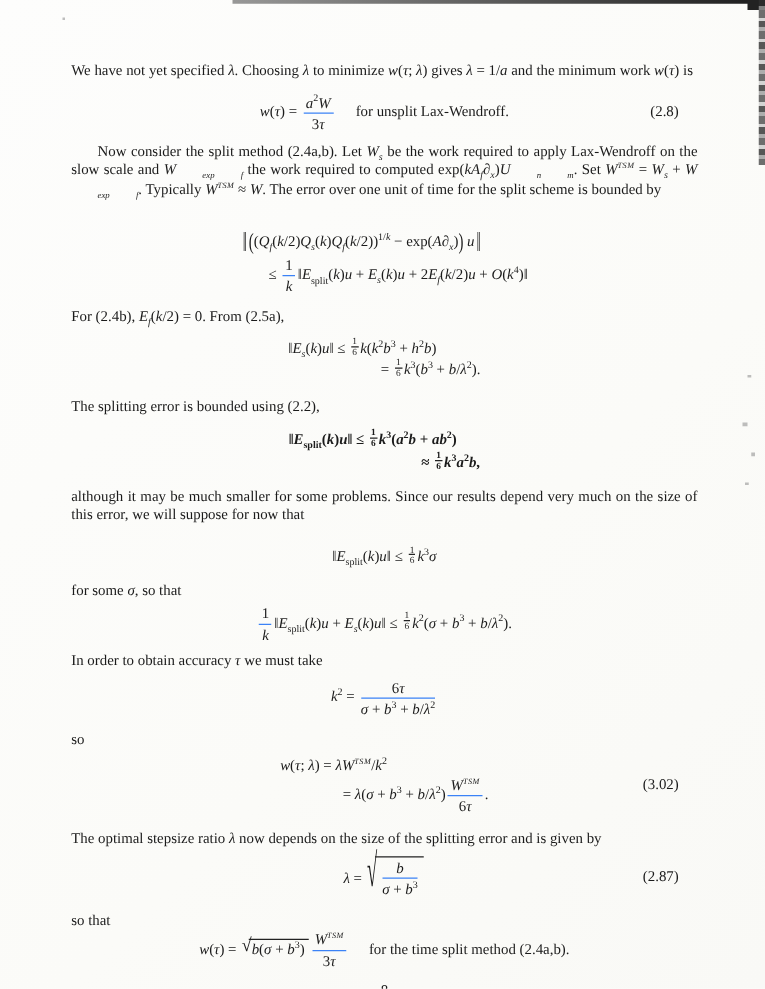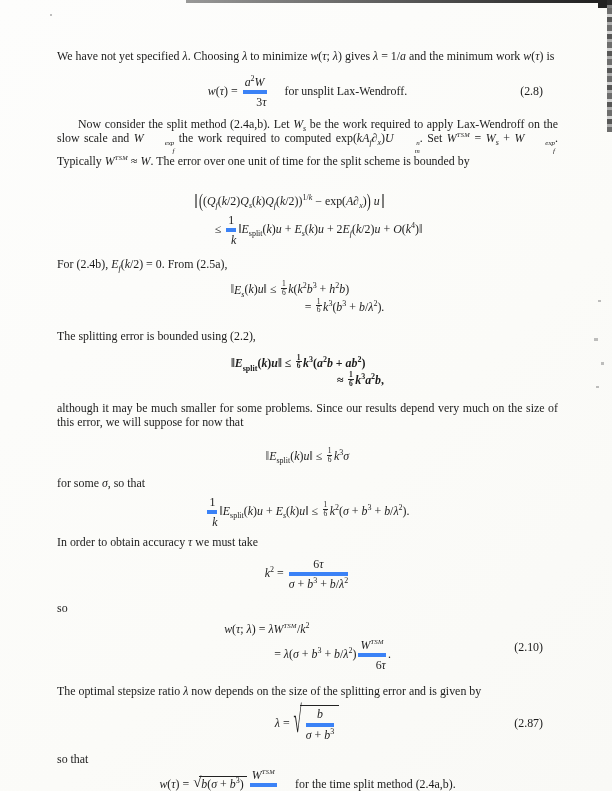--- a/index.html
+++ b/index.html
@@ -17,26 +17,26 @@
     background:repeating-linear-gradient(180deg,#2e2e2e 0 5px,#9a9a9a 5px 8px,#4a4a4a 8px 14px,#c9c9c9 14px 17px);}
   .art-corner{position:absolute;top:0;right:0;width:14px;height:8px;background:#222;}
   .speck{position:absolute;background:#8a8a8a;opacity:.55;}
   
   .content{position:absolute;left:57px;top:50px;width:501px;
     font-size:11.9px;line-height:13.7px;text-align:justify;}
   p{margin:0;}
   .indent{text-indent:21px;}
   sup,sub{font-size:8px;line-height:0;}
   sup.ts{font-size:6.5px;font-style:italic;letter-spacing:.4px;}
-  .ss{display:inline-flex;flex-direction:column;vertical-align:-0.5em;
+  .ss{display:inline-flex;flex-direction:row;vertical-align:-0.5em;
     font-size:7px;line-height:1.05;text-align:right;font-style:italic;}
   
   .frac{display:inline-block;vertical-align:middle;text-align:center;line-height:1.2;margin:0 2px;}
-  .frac .fn{display:block;border-bottom:4px solid #3b82f6;padding:0 2px 1px;}
-  .frac .fd{display:block;padding-top:1px;text-align:right;}
+  .frac .fn{display:block;border-bottom:1px solid #3b82f6;padding:0 2px 1px;}
+  .frac .fd{display:block;padding-top:1px;}
   
   .sfrac{display:inline-block;vertical-align:-0.2em;text-align:center;
     font-size:7.5px;line-height:1.05;margin:0 1.5px;}
   .sfrac .sn{display:block;border-bottom:0.8px solid #222;padding:0 1px;}
   .sfrac .sd{display:block;}
   
   .bign{display:inline-block;transform:scaleY(1.85);margin:0 1.5px;}
   .bigp{display:inline-block;transform:scaleY(1.55);}
   
   .sqrt{display:inline-block;white-space:nowrap;margin:0 1px;}
@@ -153,21 +153,21 @@
     <span><i>k</i><sup>2</sup> = <span class="frac"><span class="fn">6<i>τ</i></span><span class="fd"><i>σ</i> + <i>b</i><sup>3</sup> + <i>b</i>/<i>λ</i><sup>2</sup></span></span></span>
   </div>
 
   <p class="m-p8">so</p>
 
   <div class="eq m-210">
     <span class="align">
       <span class="line"><i>w</i>(<i>τ</i>; <i>λ</i>) = <i>λW</i><sup class="ts">TSM</sup>/<i>k</i><sup>2</sup></span>
       <span class="line ml-210">= <i>λ</i>(<i>σ</i> + <i>b</i><sup>3</sup> + <i>b</i>/<i>λ</i><sup>2</sup>)<span class="frac"><span class="fn"><i>W</i><sup class="ts">TSM</sup></span><span class="fd">6<i>τ</i></span></span>.</span>
     </span>
-    <span class="eqno">(2.10)</span>
+    <span class="eqno">(3.02)</span>
   </div>
 
   <p class="m-p9">The optimal stepsize ratio <i>λ</i> now depends on the size of the splitting error and is given by</p>
 
   <div class="eq m-211">
     <span><i>λ</i> = <span class="sqrt tall"><span class="rsym">√</span><span class="rc"><span class="frac"><span class="fn"><i>b</i></span><span class="fd"><i>σ</i> + <i>b</i><sup>3</sup></span></span></span></span></span>
     <span class="eqno">(2.87)</span>
   </div>
 
   <p class="m-p10">so that</p>

